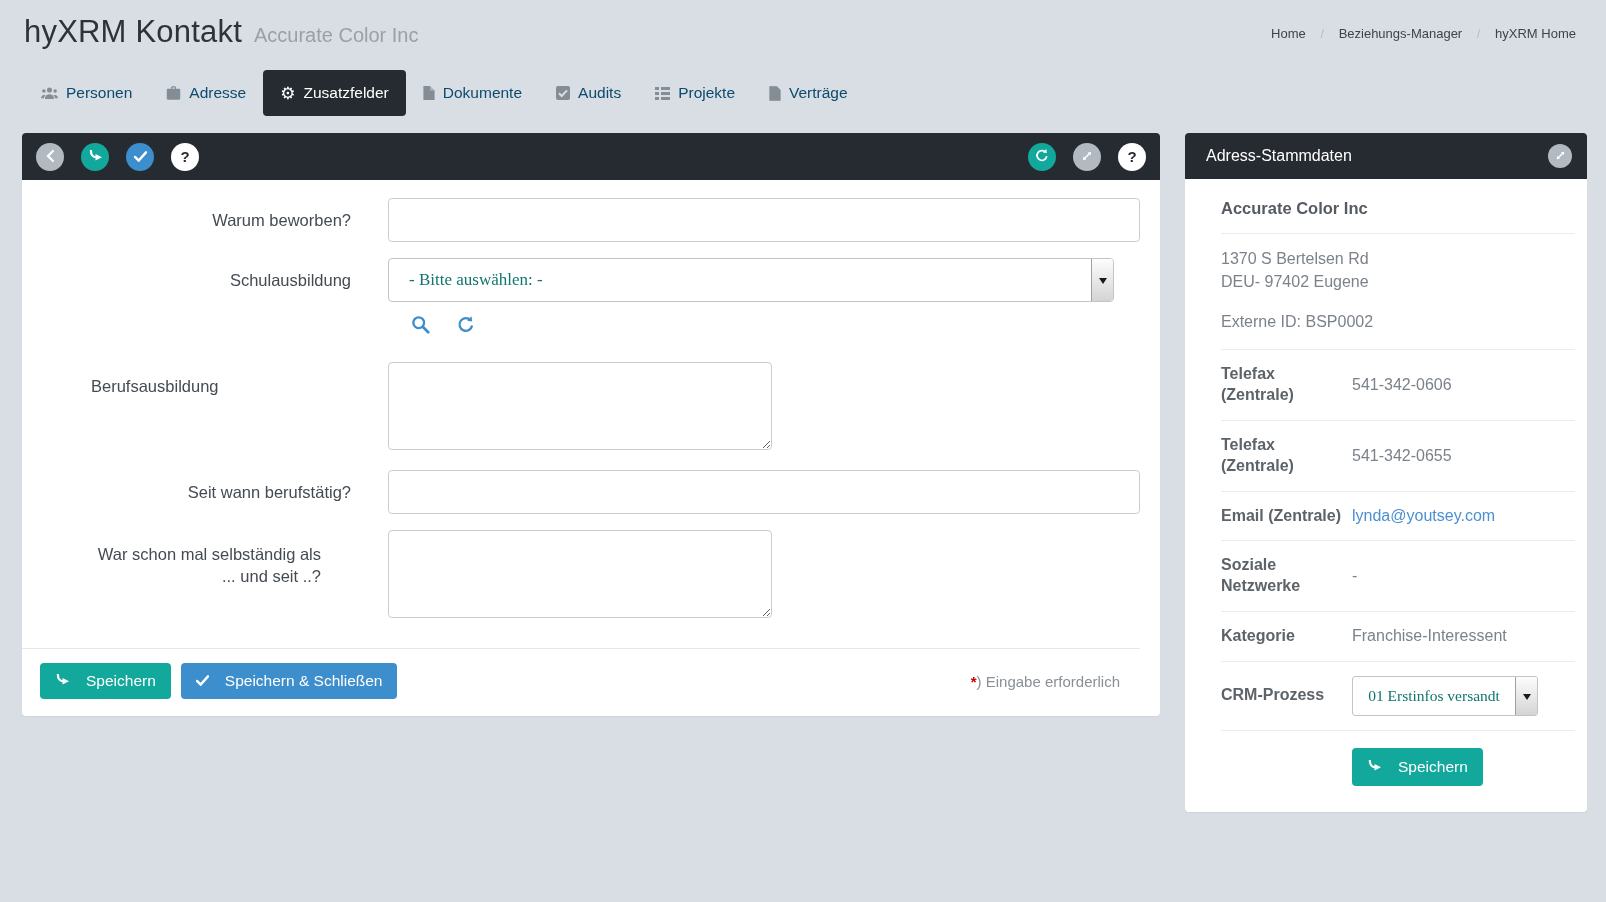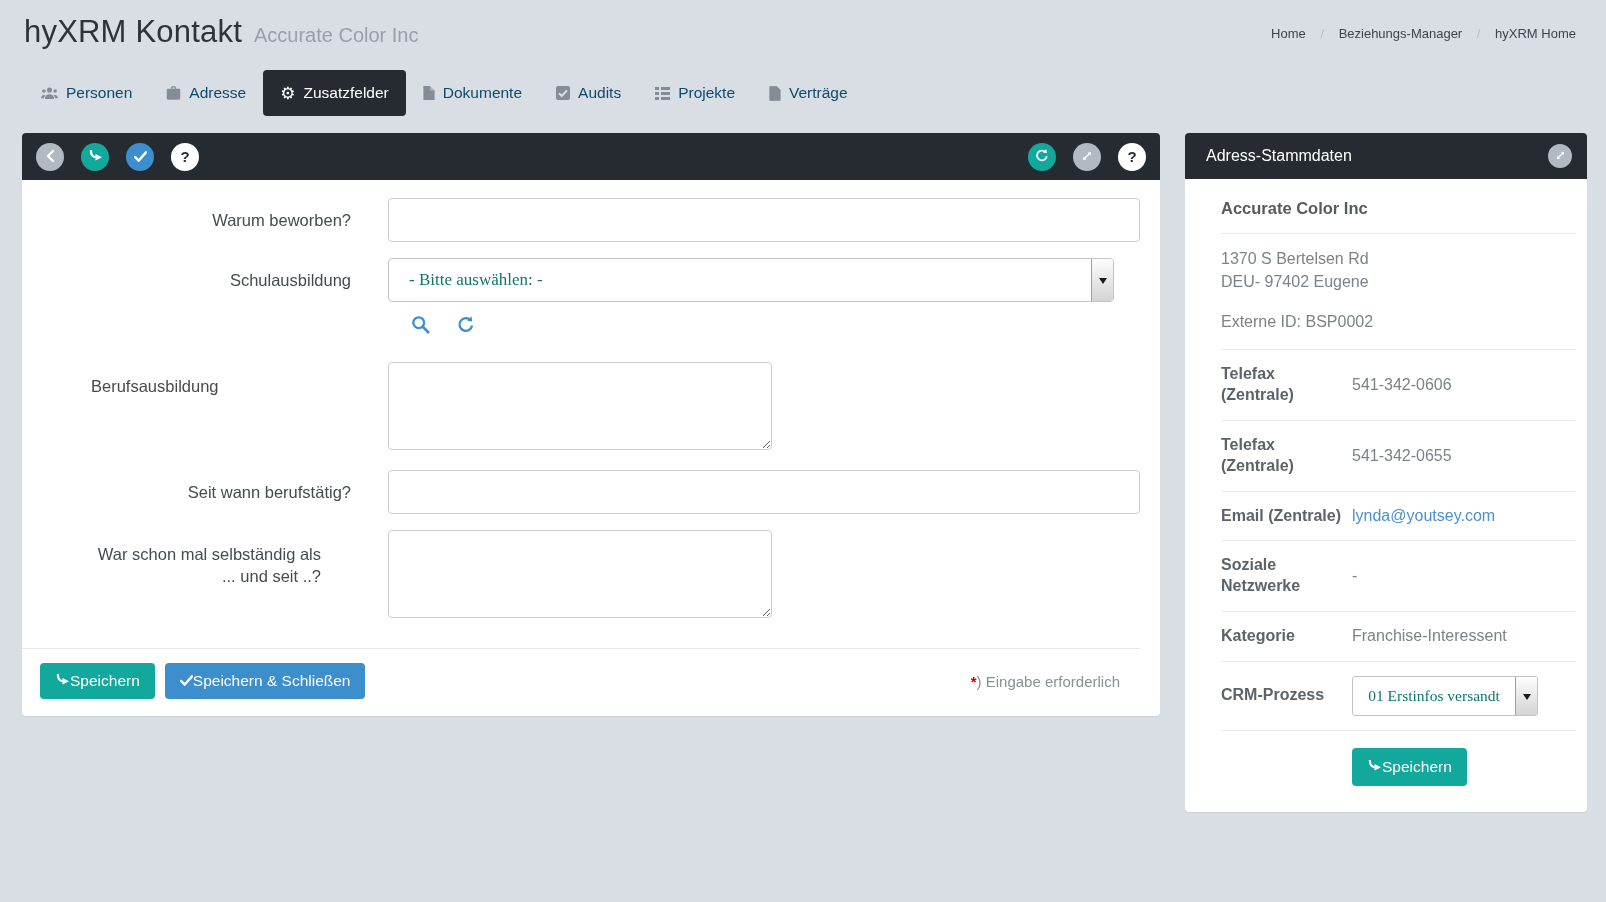--- a/index.html
+++ b/index.html
@@ -59,21 +59,21 @@
            background:#fff; align-items:stretch; overflow:hidden; cursor:pointer; }
   .combo-text { flex:1; font-size:17px; color:#0f766e; display:flex; align-items:center; padding-left:20px;font-family:Liberation Serif, serif; }
   .combo-btn { width:22px; background:linear-gradient(#fdfdfd,#d4d4d4); border-left:1px solid #a0a0a0;
                display:flex; align-items:center; justify-content:center; }
   .caret { width:0; height:0; border:4px solid transparent; border-top:6px solid #1a1a1a; margin-top:6px; }
   .inline-icons { display:inline-flex; gap:27px; margin-left:23px; align-items:center; height:44px; vertical-align:top; }
   .icon-btn { display:inline-flex; cursor:pointer; }
 
   .ffooter { margin-top:26px; border-top:1px solid #e7e7e7; padding:14px 20px 17px 18px;
              display:flex; align-items:center; }
-  .btn { display:inline-flex; align-items:center; gap:0; height:36px; padding:0 15px;
+  .btn { display:inline-flex; align-items:center; gap:16px; height:36px; padding:0 15px;
          border-radius:4px; color:#fff; font-size:15.5px; cursor:pointer; border:none; font-family:inherit; }
   .btn-teal { background:#13a89c; }
   .btn-blue { background:#3d8ecd; margin-left:10px; }
   .req-note { margin-left:auto; color:#8a9096; font-size:15px; }
   .req { color:#cc0000; font-weight:bold; }
 
   
   .side-header { height:46px; background:#262b31; border-radius:4px 4px 0 0;
                  display:flex; align-items:center; padding:0 15px 0 21px; }
   .side-title { color:#fff; font-size:16px; flex:1; }

